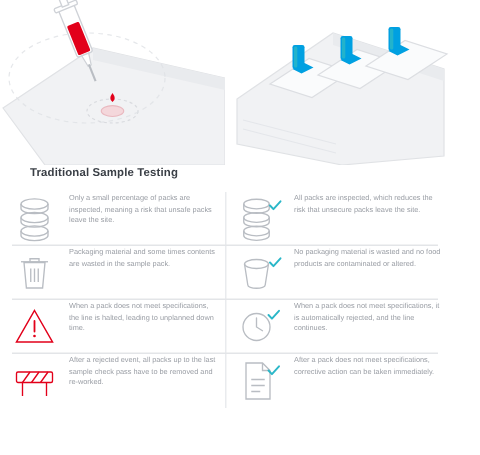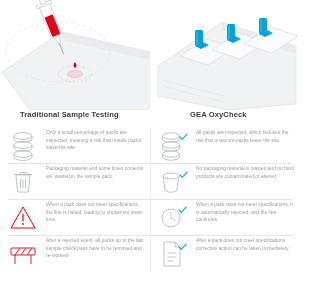--- a/index.html
+++ b/index.html
@@ -132,21 +132,20 @@
         <g stroke="#e4e6ea" stroke-width="0.7" fill="none">
           <path d="M12 80 L74 96"></path>
           <path d="M12 86 L74 102"></path>
         </g>
       </svg>
     </div>
   </div>
 
   <div class="headings">
     <div class="heading left">Traditional Sample Testing</div>
-    <div class="heading right">GEA OxyCheck</div>
   </div>
 
   <div class="rows">
     <div class="vdivider"></div>
 
     <div class="row">
       <div class="half">
         <div class="icon-cell">
           <svg width="30" height="30" viewBox="0 0 30 30">
             <g fill="none" stroke="#b9bdc3" stroke-width="0.9">

